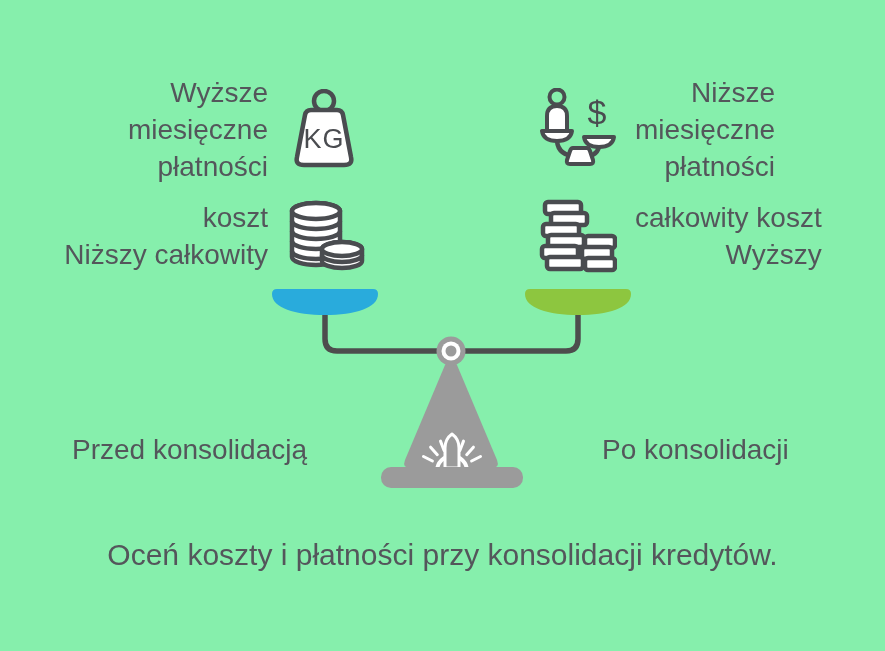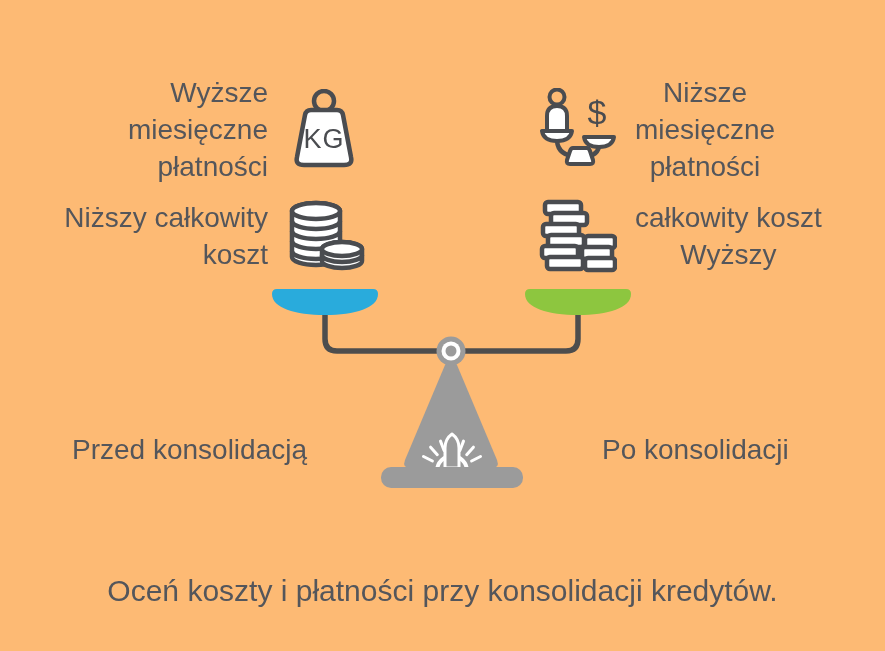--- a/index.html
+++ b/index.html
@@ -1,22 +1,22 @@
 <!DOCTYPE html>
 <html><head>
 <meta charset="utf-8">
 <style>
   html,body{margin:0;padding:0;background:#ffffff;}
   body{font-family:"Liberation Sans","DejaVu Sans",sans-serif;}
-  .stage{position:relative;width:885px;height:651px;background:#fdba74;overflow:hidden;}
+  .stage{position:relative;width:885px;height:651px;background:#86efac;overflow:hidden;}
   .lbl{position:absolute;color:#54565b;font-size:28px;line-height:37px;white-space:nowrap;}
   .lbl.r{text-align:right;}
-  .lbl.l{text-align:center;}
+  .lbl.l{text-align:right;}
   .caption{position:absolute;color:#54565b;font-size:28px;white-space:nowrap;}
-  .footer{position:absolute;left:0;width:885px;top:538px;text-align:center;color:#54565b;font-size:30px;margin-top:36px;}
+  .footer{position:absolute;left:0;width:885px;top:538px;text-align:center;color:#54565b;font-size:30px;}
   .icon{position:absolute;}
   svg{display:block;}
   .scale-svg{position:absolute;left:0;top:0;}
 </style>
 </head>
 <body>
 
 <div class="stage">
 
   <div class="lbl r" style="right:617px;top:74px;">
@@ -47,22 +47,22 @@
     </svg>
   </div>
 
   <div class="lbl l" style="left:635px;top:74px;">
     <div>Niższe</div>
     <div>miesięczne</div>
     <div>płatności</div>
   </div>
 
   <div class="lbl r" style="right:617px;top:199px;">
+    <div>koszt</div>
     <div>Niższy całkowity</div>
-    <div>koszt</div>
   </div>
 
   <div class="icon" style="left:287px;top:199px;">
     <svg width="78" height="76" viewBox="0 0 78 76">
       <path d="M5,12 a24,8 0 0 1 48,0 V58 a24,8 0 0 1 -48,0 Z" fill="#ffffff" stroke="#4a4c50" stroke-width="4.5"></path>
       <ellipse cx="29" cy="12" rx="24" ry="8" fill="#ffffff" stroke="#4a4c50" stroke-width="4.5"></ellipse>
       <path d="M5,22 a24,8 0 0 0 48,0" fill="none" stroke="#4a4c50" stroke-width="4.5"></path>
       <path d="M5,32 a24,8 0 0 0 48,0" fill="none" stroke="#4a4c50" stroke-width="4.5"></path>
       <path d="M5,42 a24,8 0 0 0 48,0" fill="none" stroke="#4a4c50" stroke-width="4.5"></path>
       <path d="M5,52 a24,8 0 0 0 48,0" fill="none" stroke="#4a4c50" stroke-width="4.5"></path>

